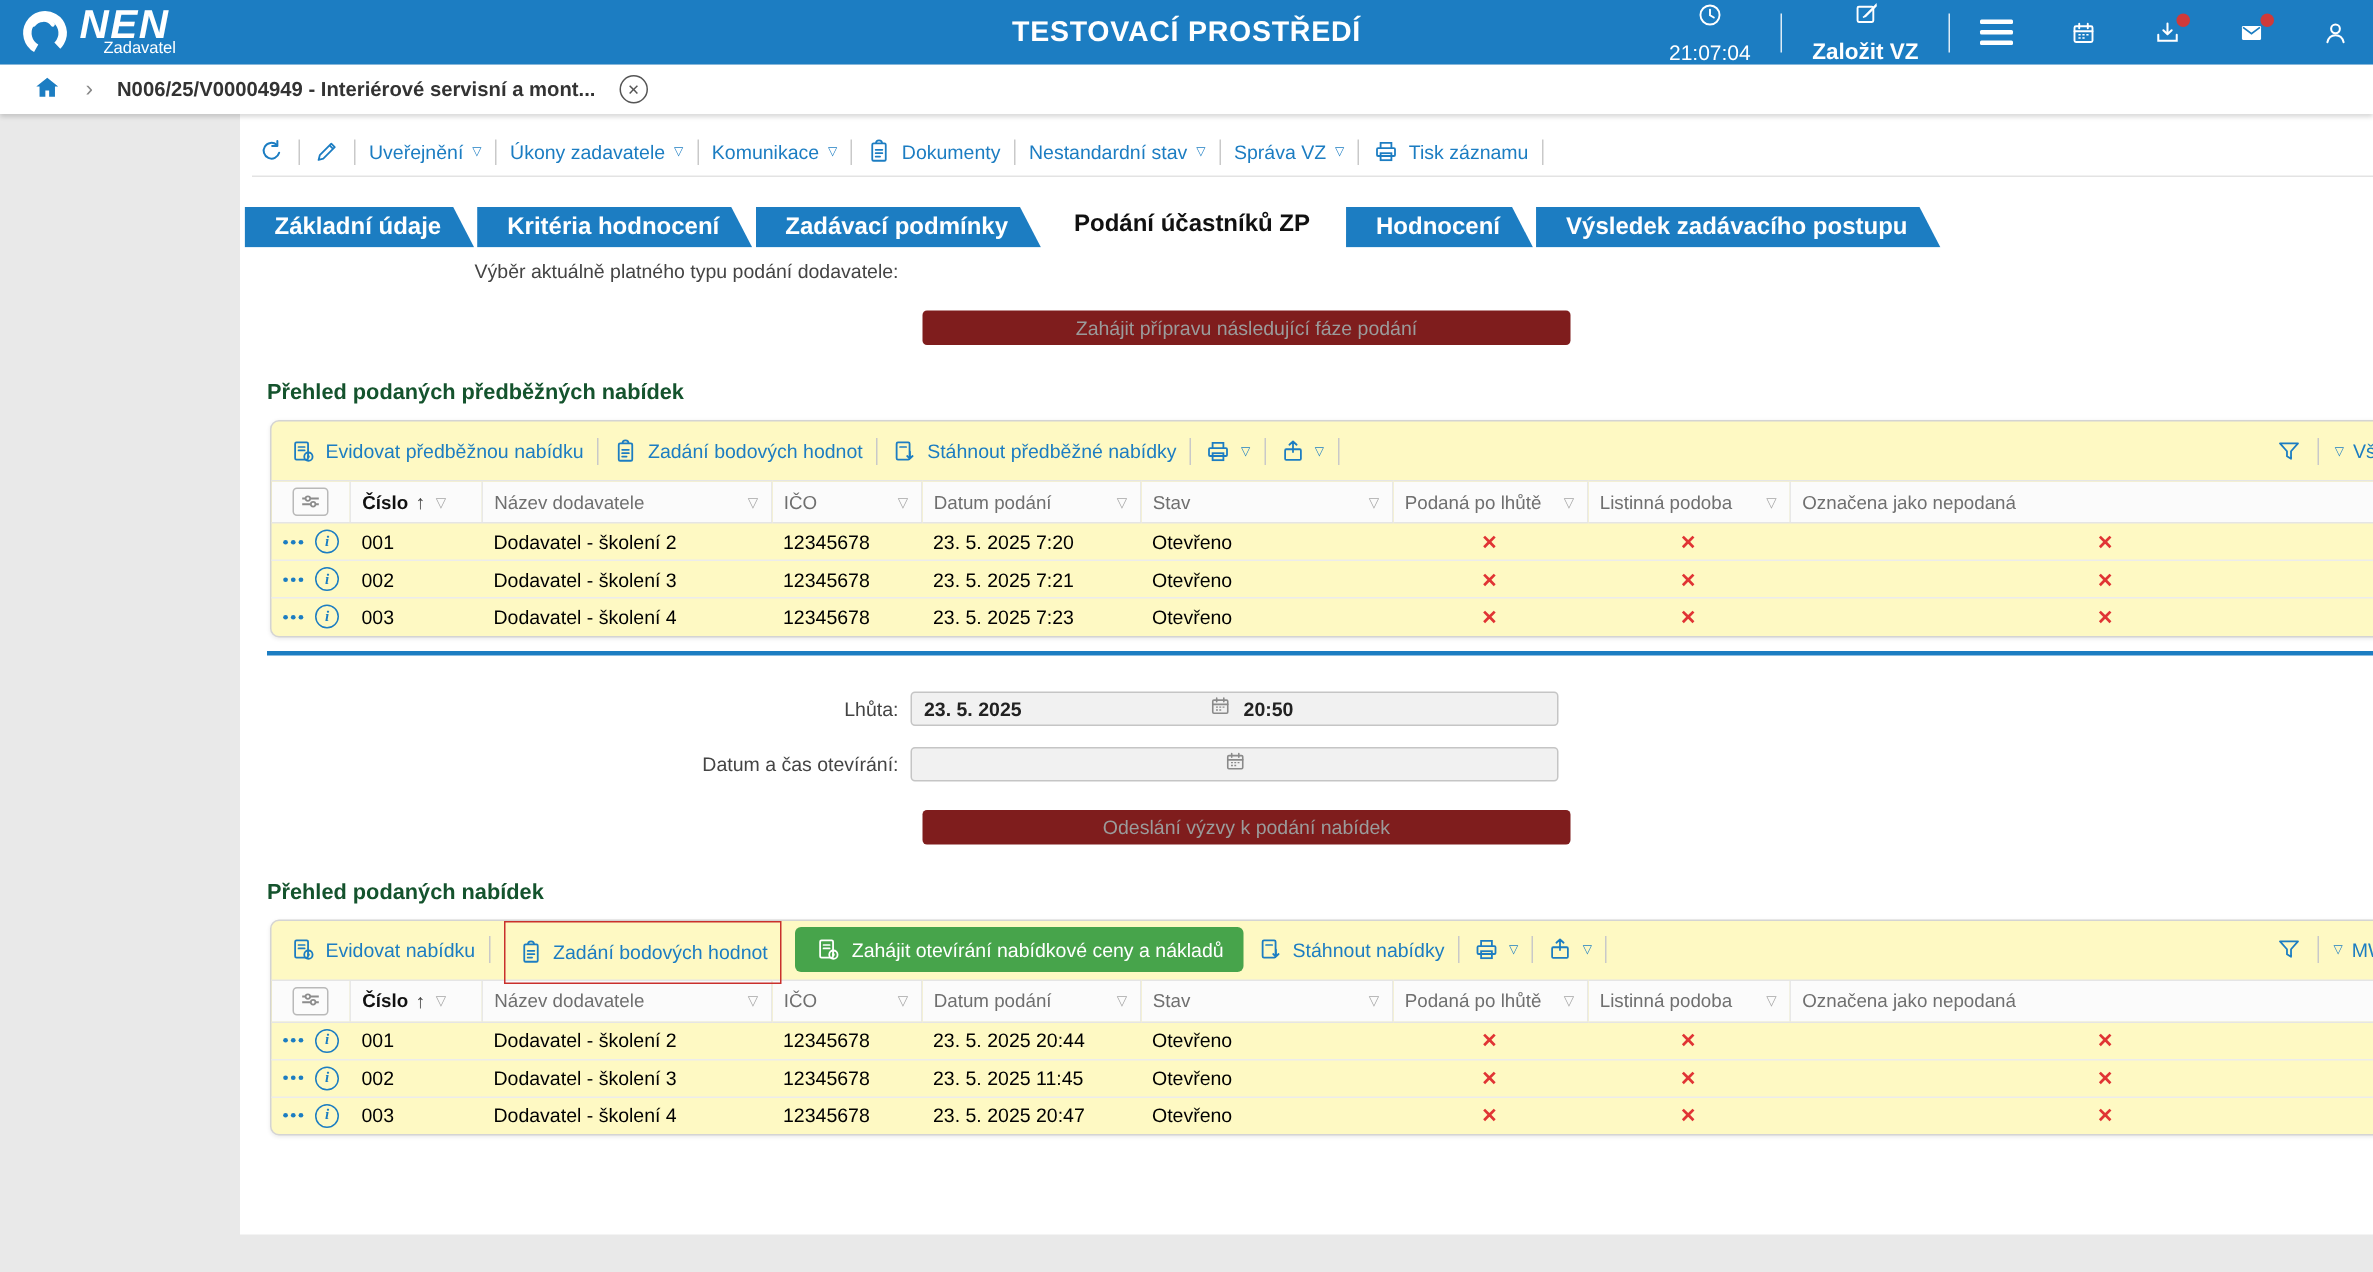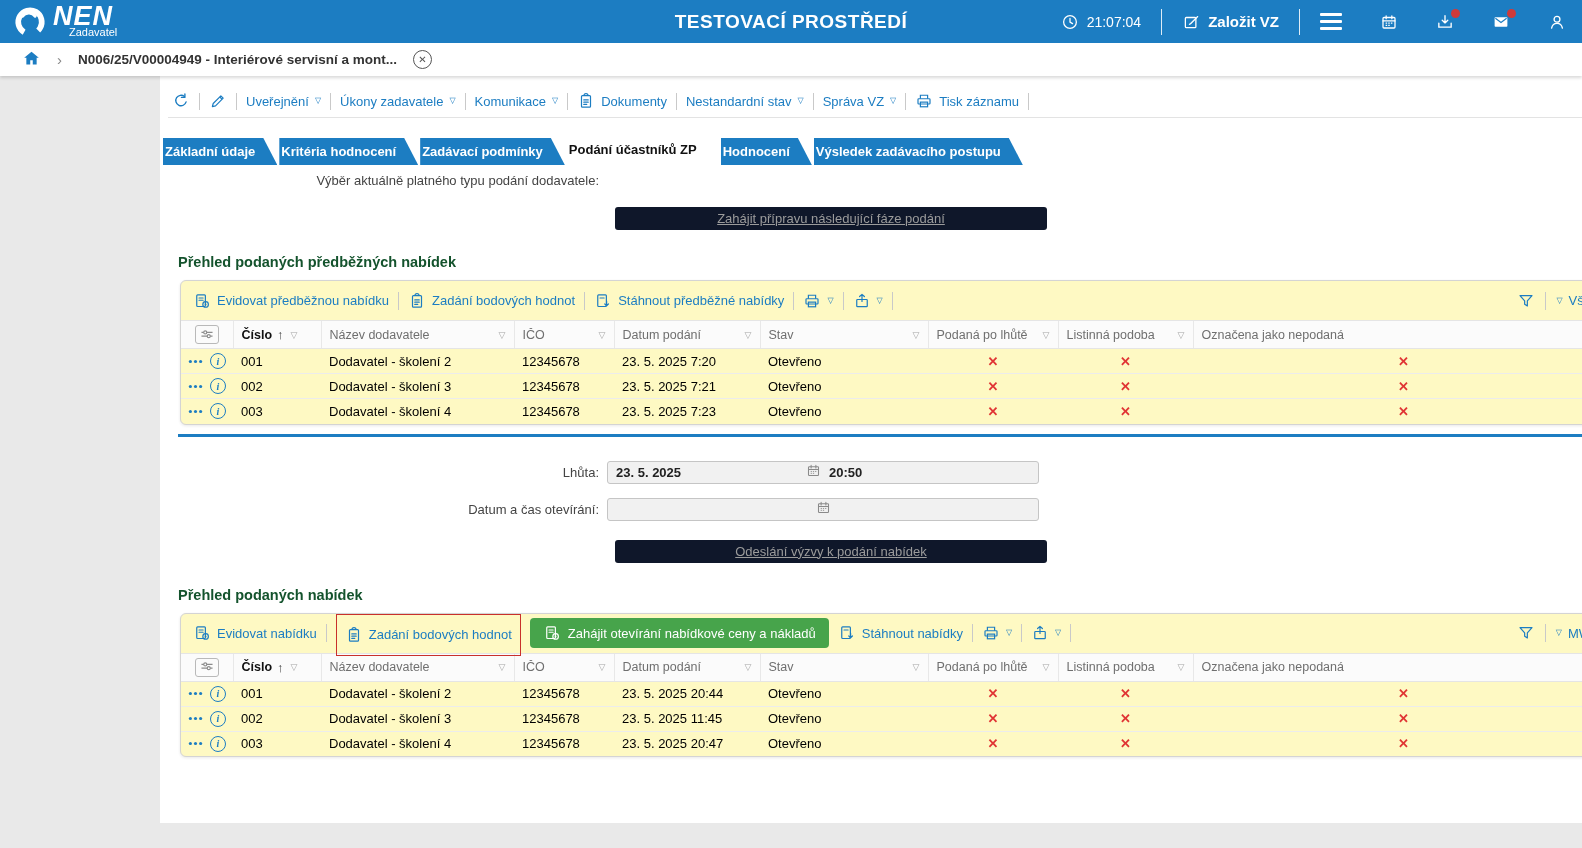--- a/index.html
+++ b/index.html
@@ -8,21 +8,21 @@
 
   
   .topbar { height:43px; background:#1c7dc2; display:flex; align-items:center; color:#fff; position:relative; z-index:10; }
   .brand { display:flex; align-items:center; margin-left:14px; gap:7px; }
   .brand svg { width:32px; height:32px; }
   .brand-text { display:flex; flex-direction:column; }
   .brand-name { font-size:27px; font-weight:bold; letter-spacing:1px; line-height:22px;font-style:italic; }
   .brand-sub { font-size:11px; margin-left:16px; margin-top:-1px; }
   .topbar-center { position:absolute; left:50%; transform:translateX(-50%); font-size:19px; font-weight:bold; letter-spacing:.5px; }
   .topbar-right { margin-left:auto; display:flex; align-items:center; margin-right:16px; gap:14px; }
-  .tb-group { display:flex; align-items:center; gap:8px; font-size:14px; }
+  .tb-group { display:flex; align-items:center; gap:8px; font-size:14px;flex-direction:column; }
   .tb-sep { width:1px; height:26px; background:rgba(255,255,255,.85); margin:0 6px; }
   .tb-bold { font-weight:bold; font-size:15px; }
   .iconwrap { position:relative; display:flex; }
   .badge { position:absolute; top:-4px; right:-6px; width:9px; height:9px; border-radius:50%; background:#cf3a3a; }
   .burger { display:flex; flex-direction:column; gap:4px; cursor:pointer; }
   .burger span { display:block; width:22px; height:3px; background:#fff; border-radius:1px; }
   .ic { width:18px; height:18px; flex:none; }
 
   
   .breadcrumb { height:33px; background:#fff; display:flex; align-items:center; padding-left:22px; box-shadow:0 2px 3px rgba(0,0,0,.15); position:relative; z-index:9; }
@@ -35,30 +35,30 @@
   .content { position:absolute; left:160px; width:1472px; top:76px; bottom:25px; background:#fff; overflow:hidden; }
 
   
   .record-toolbar { margin:9px 8px 0 8px; height:33px; display:flex; align-items:center; gap:9px; padding:0 4px; border-bottom:1px solid #e3e3e3; color:#1c7dc2; }
   .rt-item { display:flex; align-items:center; gap:6px; cursor:pointer; white-space:nowrap; }
   .rt-sep { width:1px; height:17px; background:#c9c9c9; }
   .caret { font-size:8px; line-height:1; color:#1c7dc2; }
 
   
   .tabbar { display:flex; align-items:flex-end; margin:16px 0 0 3px; height:31px; }
-  .tab { background:#1c7dc2; color:#fff; font-weight:bold; font-size:13px; height:27px; line-height:27px; padding:0 22px 0 2px; margin-right:2px; cursor:pointer;
+  .tab { background:#1c7dc2; color:#fff; font-weight:bold; font-size:16px; height:27px; line-height:27px; padding:0 22px 0 20px; margin-right:2px; cursor:pointer;
          clip-path:polygon(0 0, calc(100% - 14px) 0, 100% 100%, 0 100%); }
   .tab.active { background:#fff; color:#111; height:31px; line-height:31px; }
 
   
   .form-row { display:flex; align-items:center; margin-top:9px; }
   .form-label { width:447px; text-align:right; padding-right:8px; color:#444; }
   .selectbox { width:432px; height:23px; border:1px solid #c5c5c5; border-radius:2px; background:#fff; display:flex; align-items:center; padding:0 22px 0 8px; font-weight:bold; position:relative; cursor:pointer; }
   .selectbox .chev { position:absolute; right:8px; top:7px; width:7px; height:7px; border-right:1.5px solid #9a9a9a; border-bottom:1.5px solid #9a9a9a; transform:rotate(45deg); margin-top:-2px; }
-  .btn-disabled { width:432px; height:23px; margin-left:455px; background:#0f172a; color:#9b9b9b; border-radius:3px; display:flex; align-items:center; justify-content:center; cursor:default;text-decoration:underline; }
+  .btn-disabled { width:432px; height:23px; margin-left:455px; background:#7f1d1d; color:#9b9b9b; border-radius:3px; display:flex; align-items:center; justify-content:center; cursor:default; }
   .mt18 { margin-top:19px; }
   .datefield { width:432px; height:23px; border:1px solid #c5c5c5; border-radius:3px; background:#f1f1f1; display:flex; align-items:center; padding:0 8px; font-weight:bold; color:#222; }
   .datefield .cal { margin-left:125px; color:#8a8a8a; }
   .datefield .cal svg { width:15px; height:15px; }
   .datefield.empty { justify-content:center; font-weight:normal; }
   .df-time { margin-left:8px; }
 
   
   .section-title { font-size:14.5px; font-weight:bold; color:#14532d; margin:24px 0 10px 18px; }
   .big-title { font-size:17px; font-weight:bold; color:#222; margin:30px 0 0 18px; }

